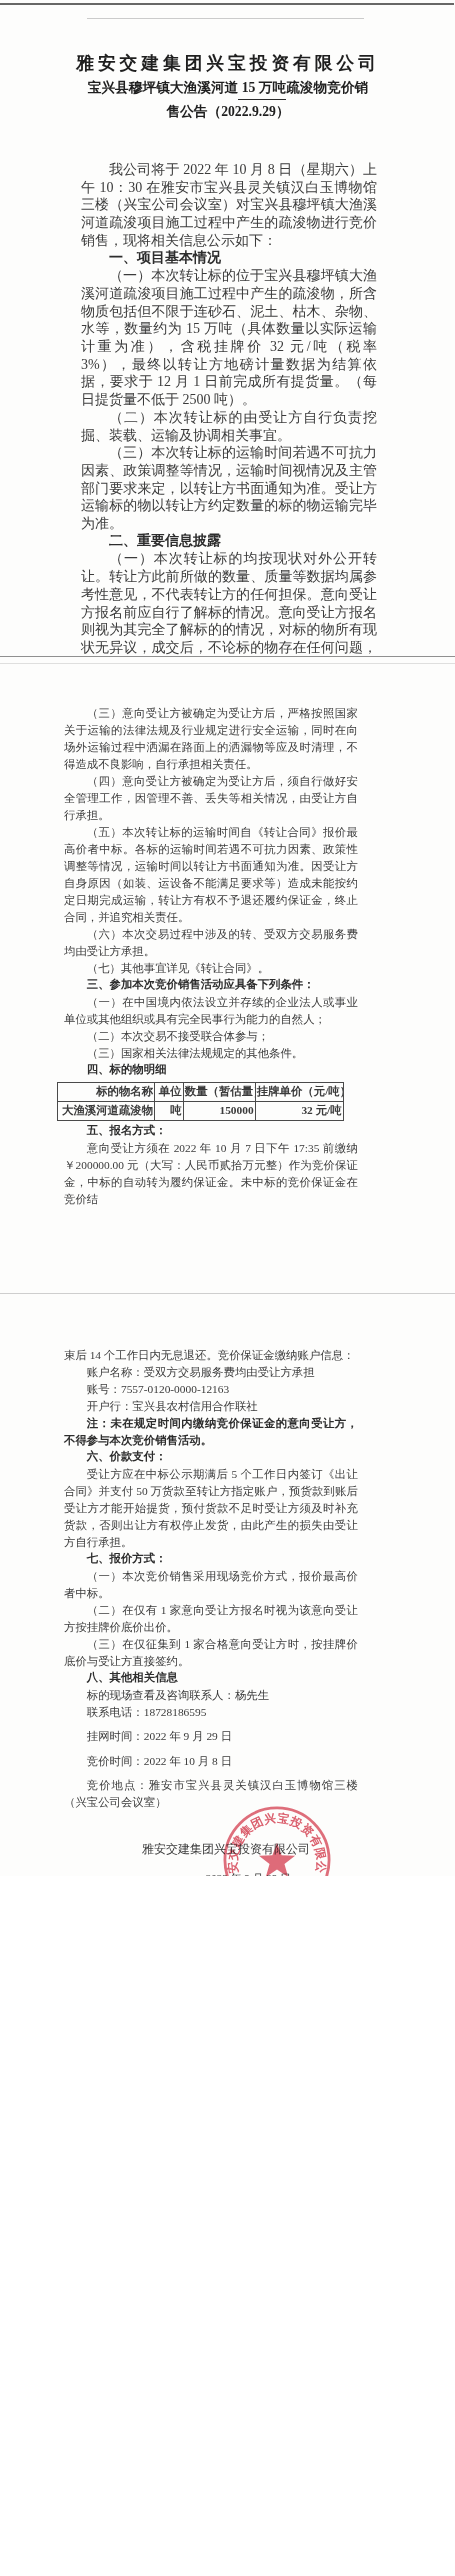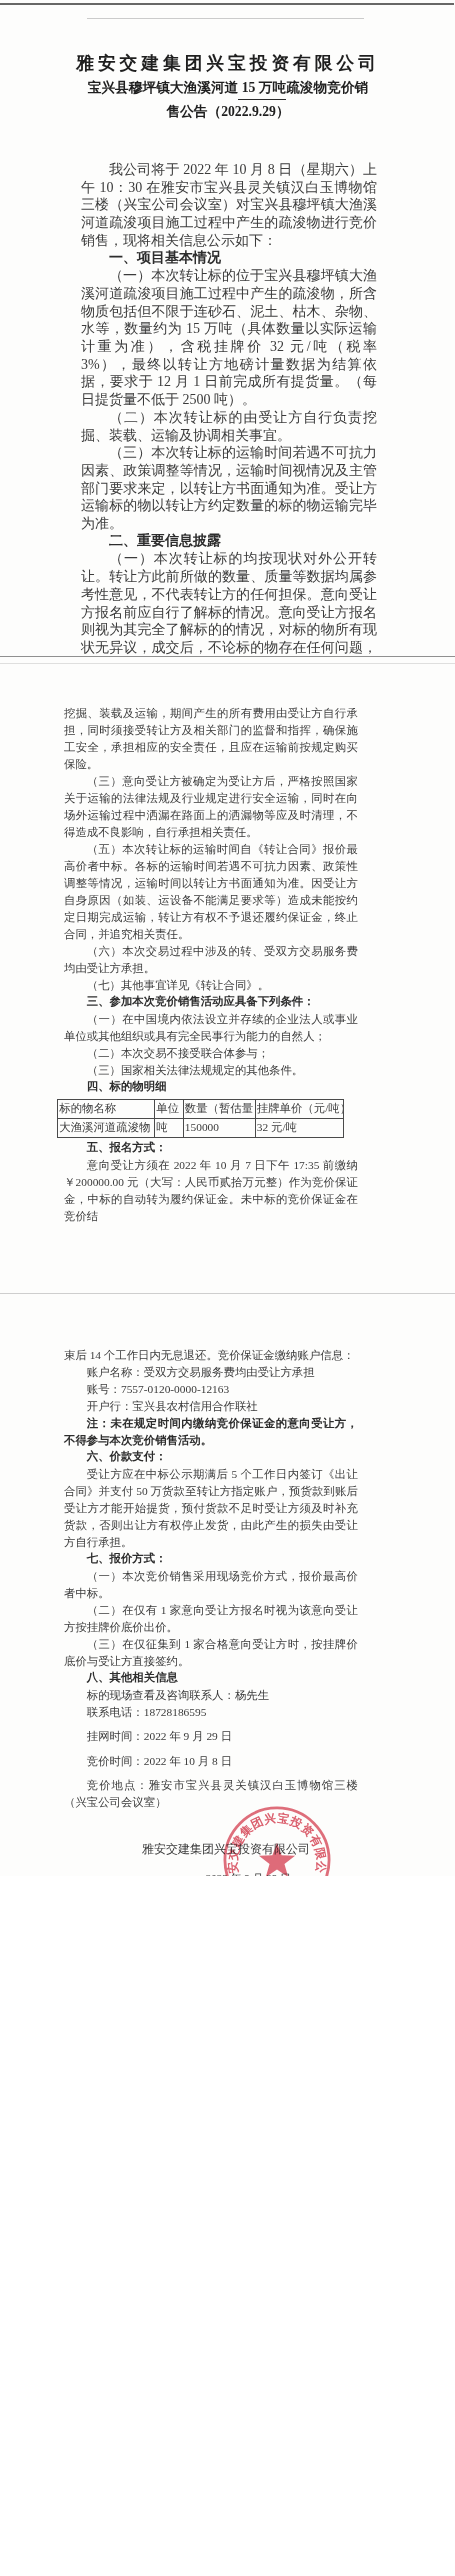--- a/index.html
+++ b/index.html
@@ -33,22 +33,22 @@
   .h{text-indent:2em;font-weight:700;color:#2d2d2d;
      font-family:Liberation Mono, monospace;}
   .note{text-indent:2em;font-weight:700;color:#2d2d2d;
      font-family:"Liberation Sans","DejaVu Sans",sans-serif;}
   .sp{margin-top:7.4px;}
 
   
   table.detail{border-collapse:collapse;margin:3.4px 0 2.3px -6.8px;width:285px;
      font-size:11.4px;table-layout:fixed;}
   table.detail th,table.detail td{
-     border:1.1px solid #4a4a4a;text-align:left;padding:1.1px 1.1px;
-     line-height:15.4px;font-weight:400;overflow:hidden;white-space:nowrap;margin-top:28px;}
+     border:1.1px solid #4a4a4a;text-align:right;padding:1.1px 1.1px;
+     line-height:15.4px;font-weight:700;overflow:hidden;white-space:nowrap;margin-top:28px;}
   col.c1{width:97px}col.c2{width:28.5px}col.c3{width:72px}col.c4{width:88px}
 
   
   .sig{margin:28.5px 48px 0 0;text-align:right;font-size:12px;line-height:19.4px;}
   .dat{margin:10.3px 67px 0 0;text-align:right;font-size:11px;line-height:19.4px;}
 
   
   .seal{position:absolute;left:221px;top:1804px;width:112px;height:112px;
         mix-blend-mode:multiply;opacity:.88;}
 
@@ -95,22 +95,22 @@
         <p class="p">（三）本次转让标的运输时间若遇不可抗力因素、政策调整等情况，运输时间视情况及主管部门要求来定，以转让方书面通知为准。受让方运输标的物以转让方约定数量的标的物运输完毕为准。</p>
         <p class="h">二、重要信息披露</p>
         <p class="p">（一）本次转让标的均按现状对外公开转让。转让方此前所做的数量、质量等数据均属参考性意见，不代表转让方的任何担保。意向受让方报名前应自行了解标的情况。意向受让方报名则视为其完全了解标的的情况，对标的物所有现状无异议，成交后，不论标的物存在任何问题，均由受让方自行承担，转让方不承担任何责任。</p>
         <p class="p">（二）意向受让方被确定为受让方后，须自行组织设备</p>
       </div>
   </section>
 
   <section class="page page2">
     <div class="body23">
       <div>
-          <p class="cont">挖掘、装载及运输，期间产生的所有费用由受让方自行承担，同时须接受转让方及相关部门的监督和指挥，确保施工安全，承担相应的安全责任，且应在运输前按规定购买保险。</p>
           <p class="p">（三）意向受让方被确定为受让方后，严格按照国家关于运输的法律法规及行业规定进行安全运输，同时在向场外运输过程中洒漏在路面上的洒漏物等应及时清理，不得造成不良影响，自行承担相关责任。</p>
+          <p class="p">（四）意向受让方被确定为受让方后，须自行做好安全管理工作，因管理不善、丢失等相关情况，由受让方自行承担。</p>
           <p class="p">（五）本次转让标的运输时间自《转让合同》报价最高价者中标。各标的运输时间若遇不可抗力因素、政策性调整等情况，运输时间以转让方书面通知为准。因受让方自身原因（如装、运设备不能满足要求等）造成未能按约定日期完成运输，转让方有权不予退还履约保证金，终止合同，并追究相关责任。</p>
           <p class="p">（六）本次交易过程中涉及的转、受双方交易服务费均由受让方承担。</p>
           <p class="p">（七）其他事宜详见《转让合同》。</p>
           <p class="h">三、参加本次竞价销售活动应具备下列条件：</p>
           <p class="p">（一）在中国境内依法设立并存续的企业法人或事业单位或其他组织或具有完全民事行为能力的自然人；</p>
           <p class="p">（二）本次交易不接受联合体参与；</p>
           <p class="p">（三）国家相关法律法规规定的其他条件。</p>
           <p class="h">四、标的物明细</p>
         </div>
       <table class="detail">

